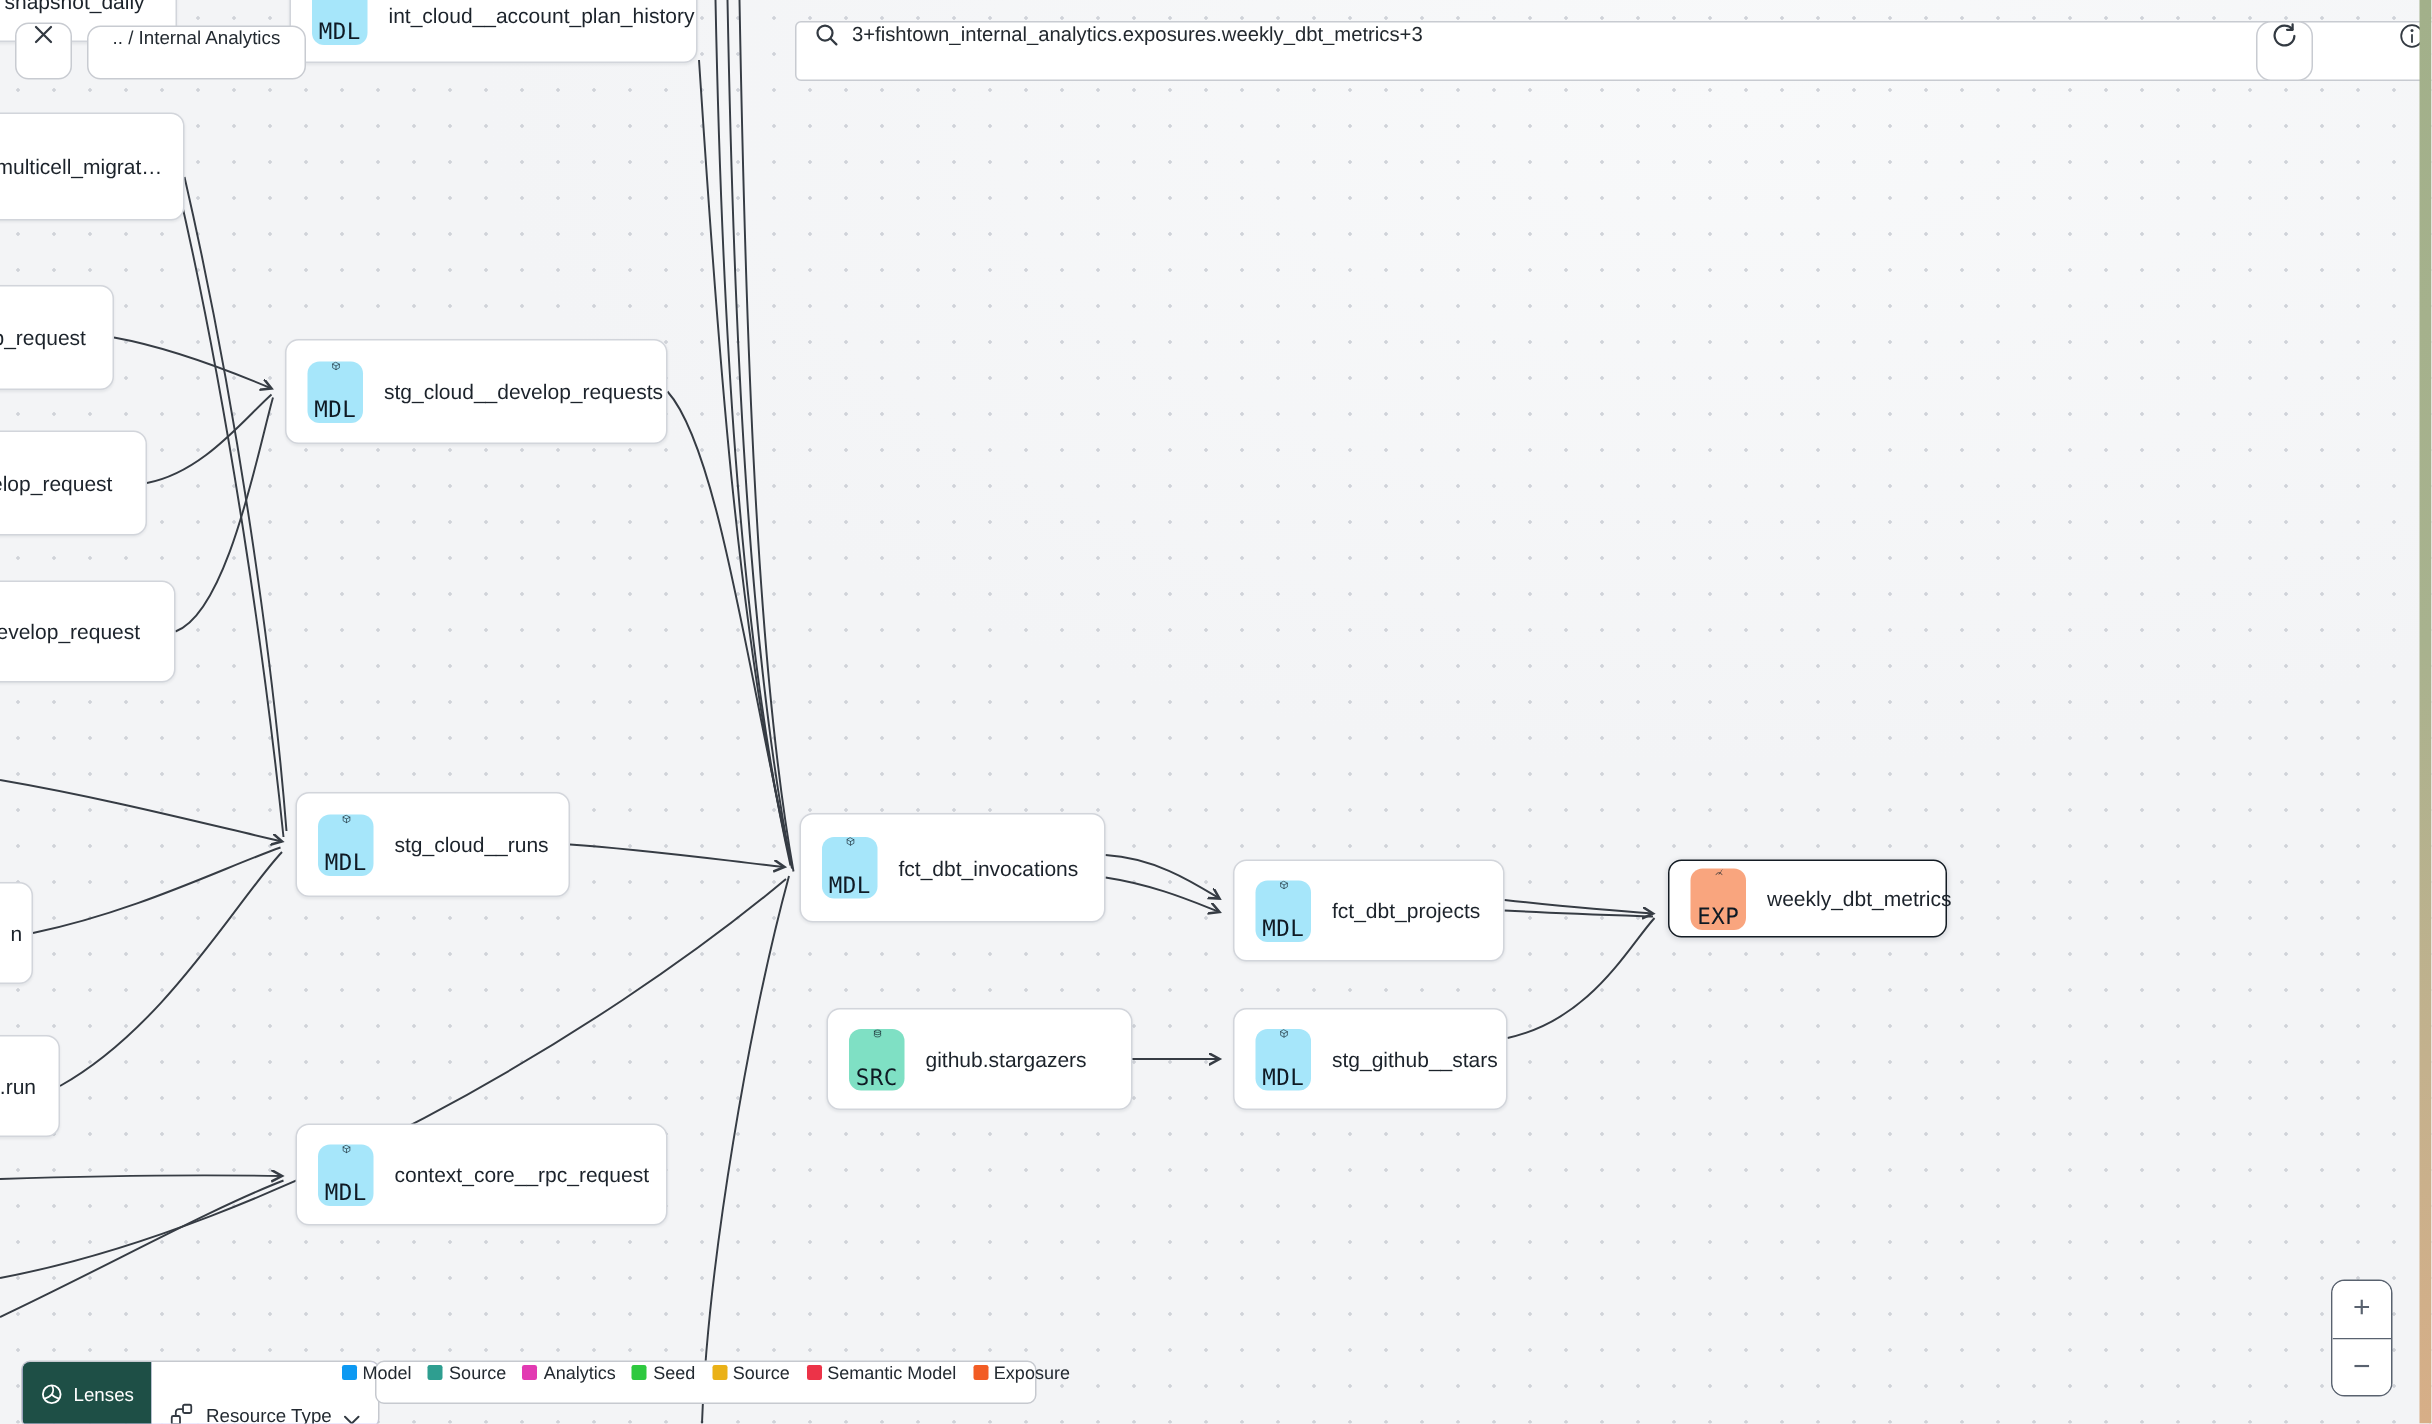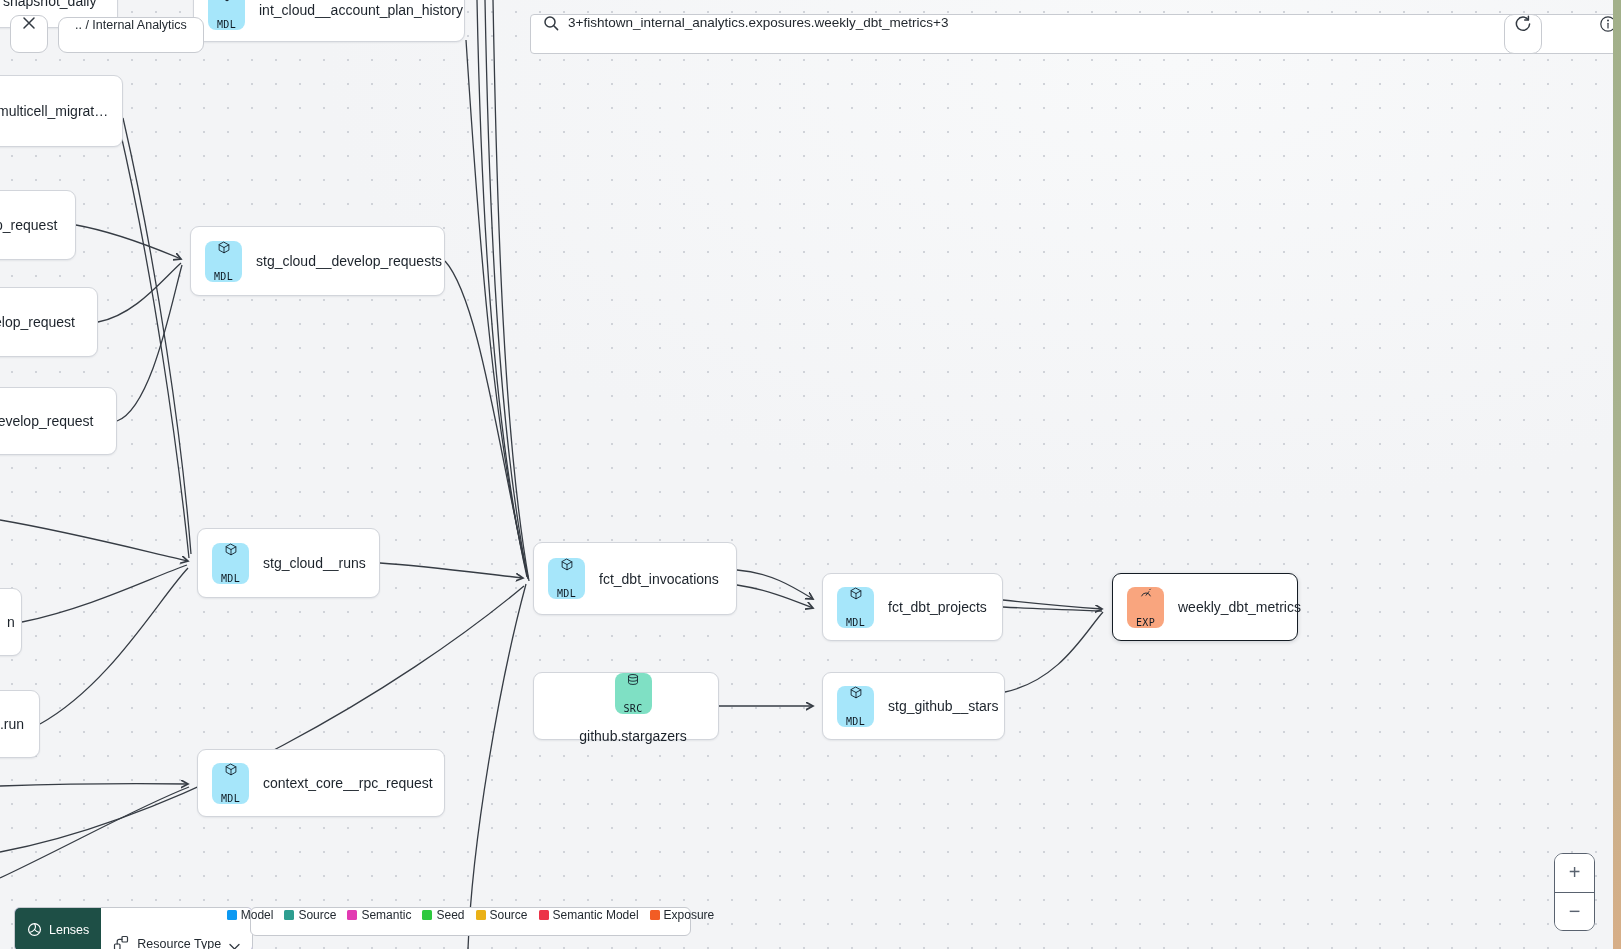--- a/index.html
+++ b/index.html
@@ -34,21 +34,21 @@
   .node.selected { border:1.7px solid #141c24; box-shadow:0 1px 4px rgba(16,24,40,.18); }
   .node-label { font-size:14px; color:#1c232b; white-space:nowrap; }
   .node.partial .node-label { position:absolute; top:50%; transform:translateY(-50%); }
   .badge {
     width:37px; height:41px; border-radius:8px; flex:0 0 auto;
     display:flex; flex-direction:column; align-items:center; justify-content:center;
   }
   .badge svg { width:16px; height:16px; }
   .badge-label {
     font-family:"DejaVu Sans Mono", monospace;
-    font-size:10px; color:#0f1a24; margin-top:17px; letter-spacing:.3px;
+    font-size:15px; color:#0f1a24; margin-top:17px; letter-spacing:.3px;
   }
 
   
   .ctl { position:absolute; z-index:5; background:#fff; border:1px solid #c8cbd1;
          display:flex; align-items:flex-start; justify-content:center; }
   #close-btn   { left:10px;  top:15px; width:38px; height:38px; border-radius:9px; cursor:pointer; }
   #breadcrumb  { left:58px;  top:17px; height:36px; padding:0 16px; border-radius:9px;
                  font-size:12.5px; color:#232a31; cursor:pointer; }
   #search-bar  { left:530px; top:14px; width:1100px; height:40px; border-radius:4px;
                  justify-content:flex-start; padding:0 12px; gap:9px; }
@@ -193,21 +193,21 @@
 <div class="node" style="left:533px; top:542px; width:204px; height:73px;">
   <span class="badge" style="background-color: rgb(166, 230, 250);">
     <svg viewBox="0 0 16 16">
         <path class="badge-icon" d="M8 1.5 L14 4.75 L14 11.25 L8 14.5 L2 11.25 L2 4.75 Z M2 4.75 L8 8 L14 4.75 M8 8 L8 14.5"></path>
       </svg>
     <span class="badge-label">MDL</span>
   </span>
   <span class="node-label">fct_dbt_invocations</span>
 </div>
 
-<div class="node" style="left:533px; top:672px; width:186px; height:68px;flex-direction:column;">
+<div class="node" style="left:551px; top:672px; width:204px; height:68px;">
   <span class="badge" style="background-color: rgb(127, 224, 196);">
     <svg viewBox="0 0 16 16">
         <path class="badge-icon" d="M2.5,4 A5.5,2.1 0 0 1 13.5,4 A5.5,2.1 0 0 1 2.5,4 M2.5,4 L2.5,12 A5.5,2.1 0 0 0 13.5,12 L13.5,4 M2.5,8 A5.5,2.1 0 0 0 13.5,8"></path>
       </svg>
     <span class="badge-label">SRC</span>
   </span>
   <span class="node-label">github.stargazers</span>
 </div>
 
 <div class="node" style="left:822px; top:573px; width:181px; height:68px;">
@@ -223,21 +223,21 @@
 <div class="node" style="left:822px; top:672px; width:183px; height:68px;">
   <span class="badge" style="background-color: rgb(166, 230, 250);">
     <svg viewBox="0 0 16 16">
         <path class="badge-icon" d="M8 1.5 L14 4.75 L14 11.25 L8 14.5 L2 11.25 L2 4.75 Z M2 4.75 L8 8 L14 4.75 M8 8 L8 14.5"></path>
       </svg>
     <span class="badge-label">MDL</span>
   </span>
   <span class="node-label">stg_github__stars</span>
 </div>
 
-<div class="node selected" style="left:1112px; top:573px; width:186px; height:68px;">
+<div class="node selected" style="left:1112px; top:573px; width:186px; height:52px;">
   <span class="badge" style="background-color: rgb(249, 165, 126);">
     <svg viewBox="0 0 16 16">
         <path class="badge-icon" d="M2.6,11 A5.8,5.8 0 0 1 13.4,11 M8,10.2 L11.6,5.6 M12.6,3.4 L13.4,2.6"></path>
       </svg>
     <span class="badge-label">EXP</span>
   </span>
   <span class="node-label">weekly_dbt_metrics</span>
 </div>
 
 <div class="node" style="left:197px; top:749px; width:248px; height:68px;">
@@ -305,21 +305,21 @@
   <span class="legend-item">
     <span class="swatch" style="background-color: rgb(13, 153, 242);"></span>
     <span>Model</span>
   </span>
   <span class="legend-item">
     <span class="swatch" style="background-color: rgb(46, 158, 144);"></span>
     <span>Source</span>
   </span>
   <span class="legend-item">
     <span class="swatch" style="background-color: rgb(226, 58, 178);"></span>
-    <span>Semantic</span>
+    <span>Analytics</span>
   </span>
   <span class="legend-item">
     <span class="swatch" style="background-color: rgb(46, 201, 63);"></span>
     <span>Seed</span>
   </span>
   <span class="legend-item">
     <span class="swatch" style="background-color: rgb(234, 177, 23);"></span>
     <span>Source</span>
   </span>
   <span class="legend-item">

